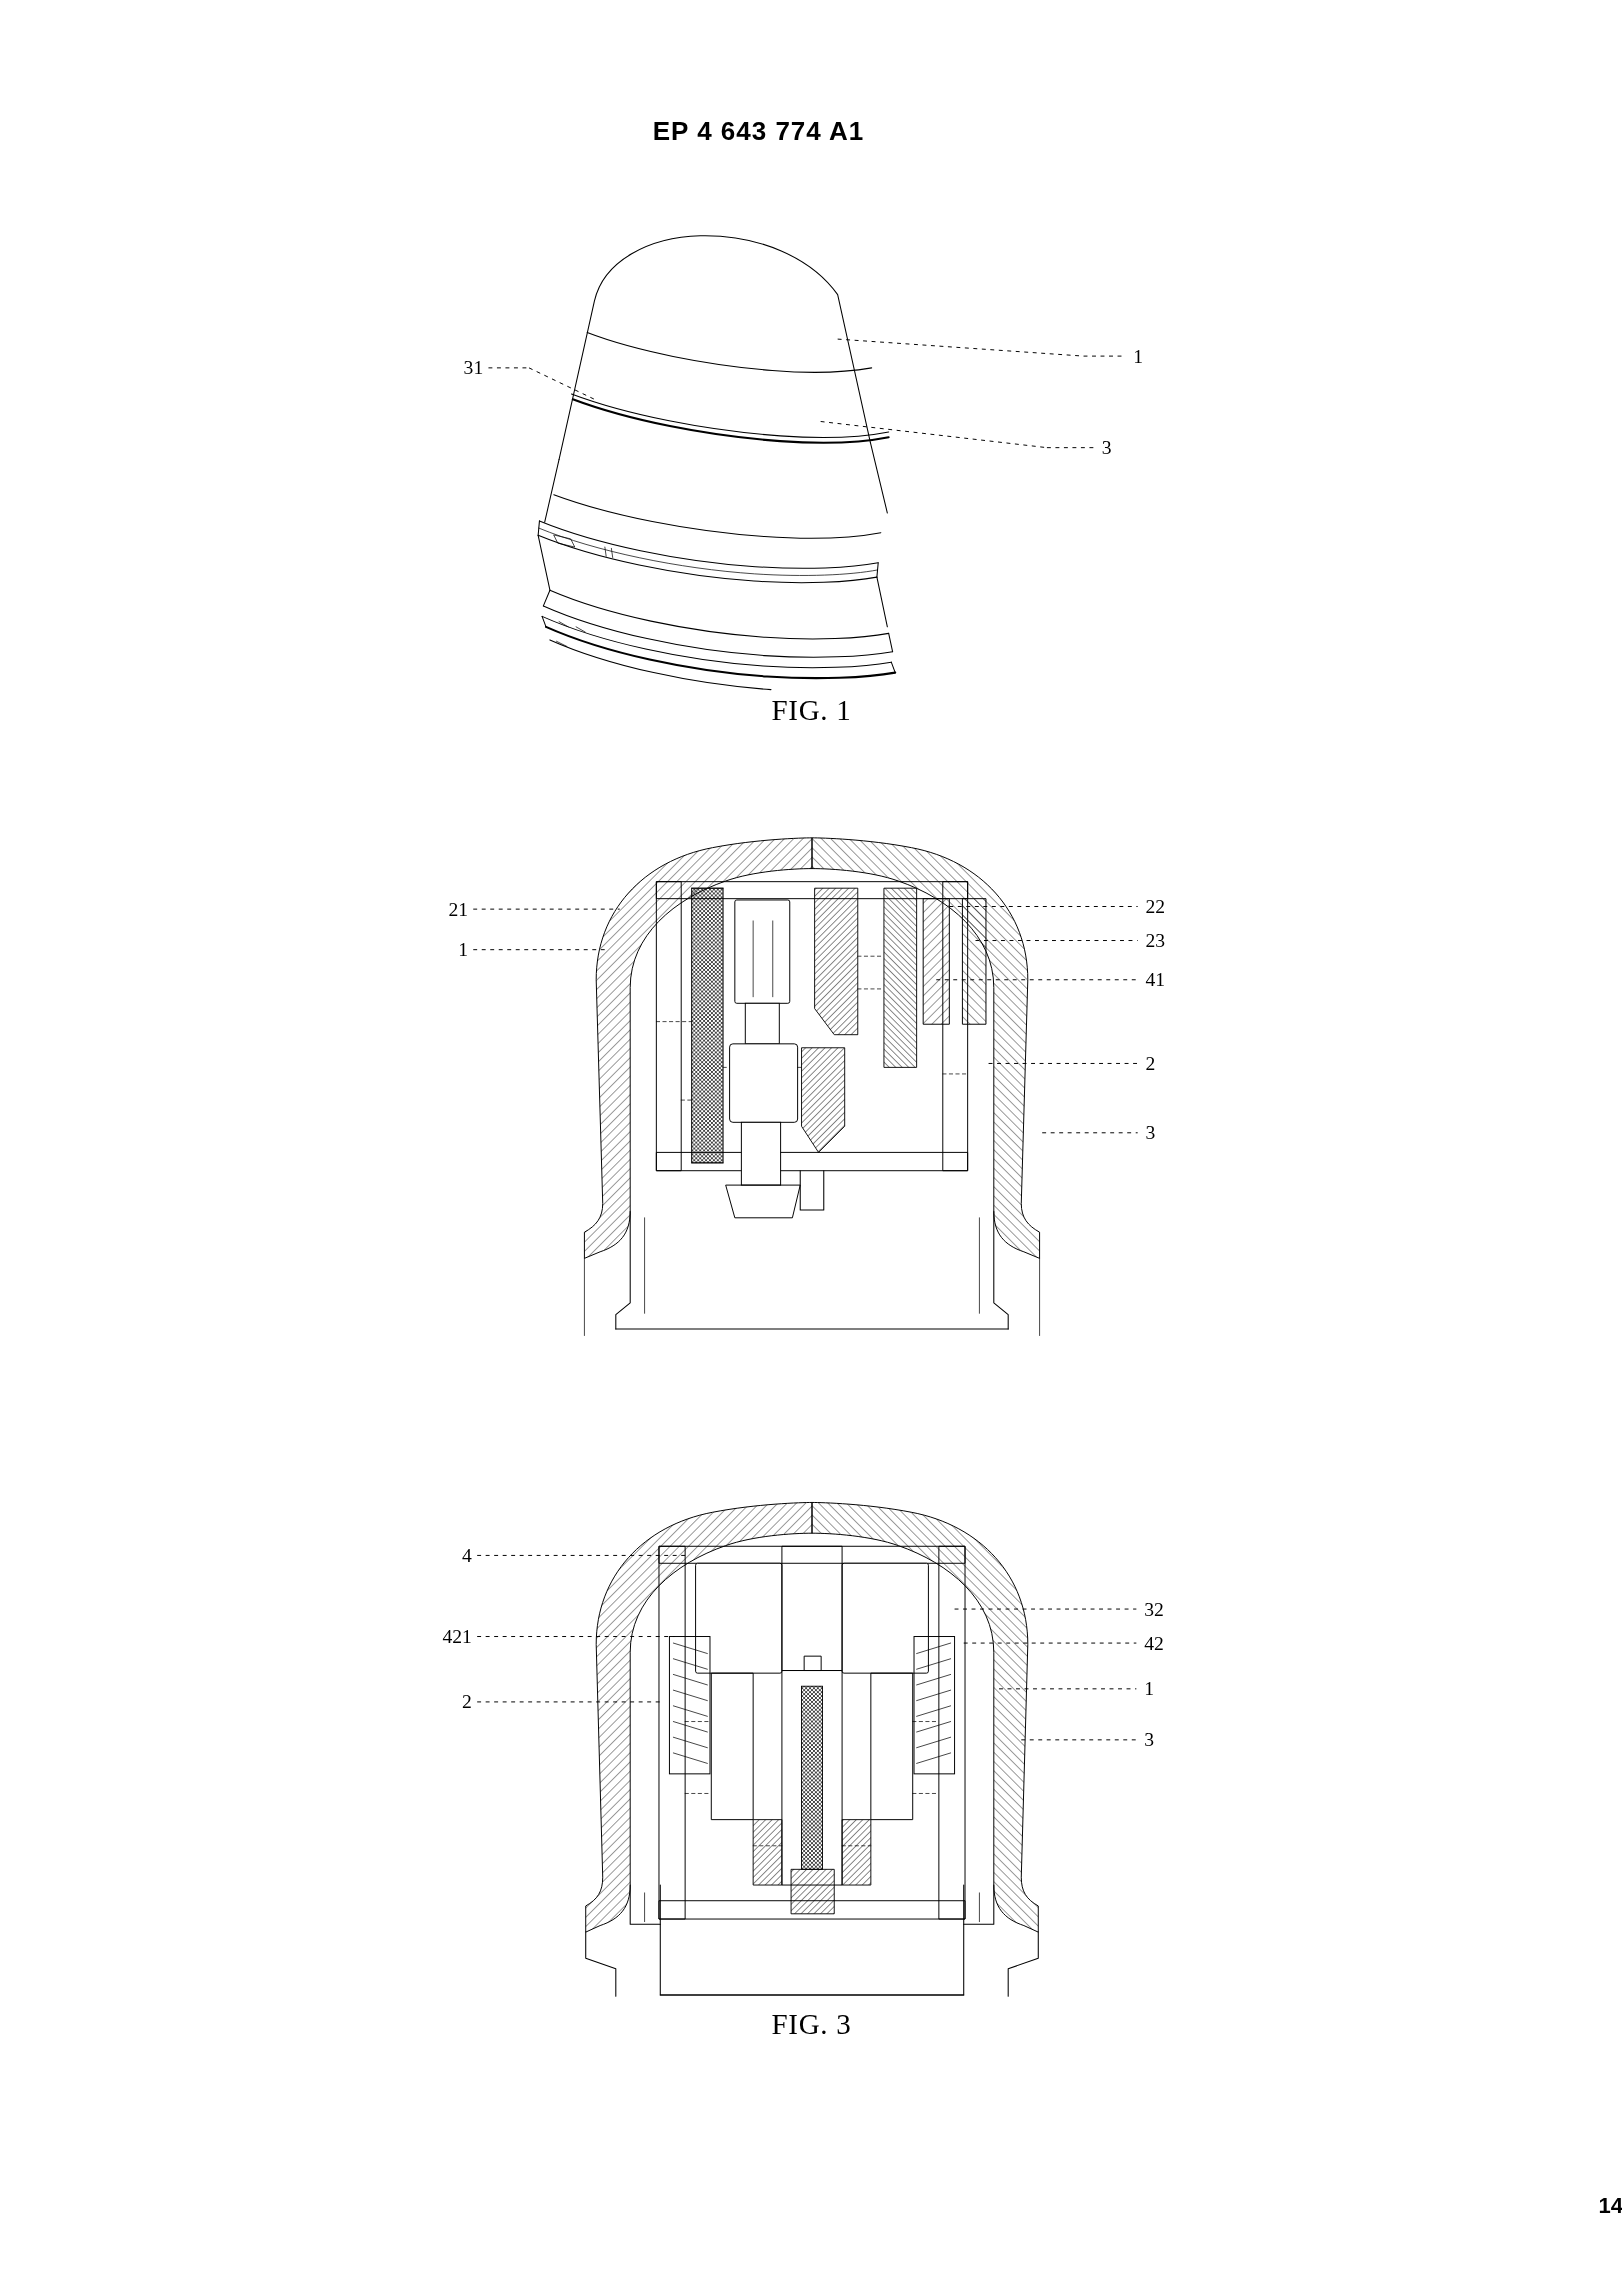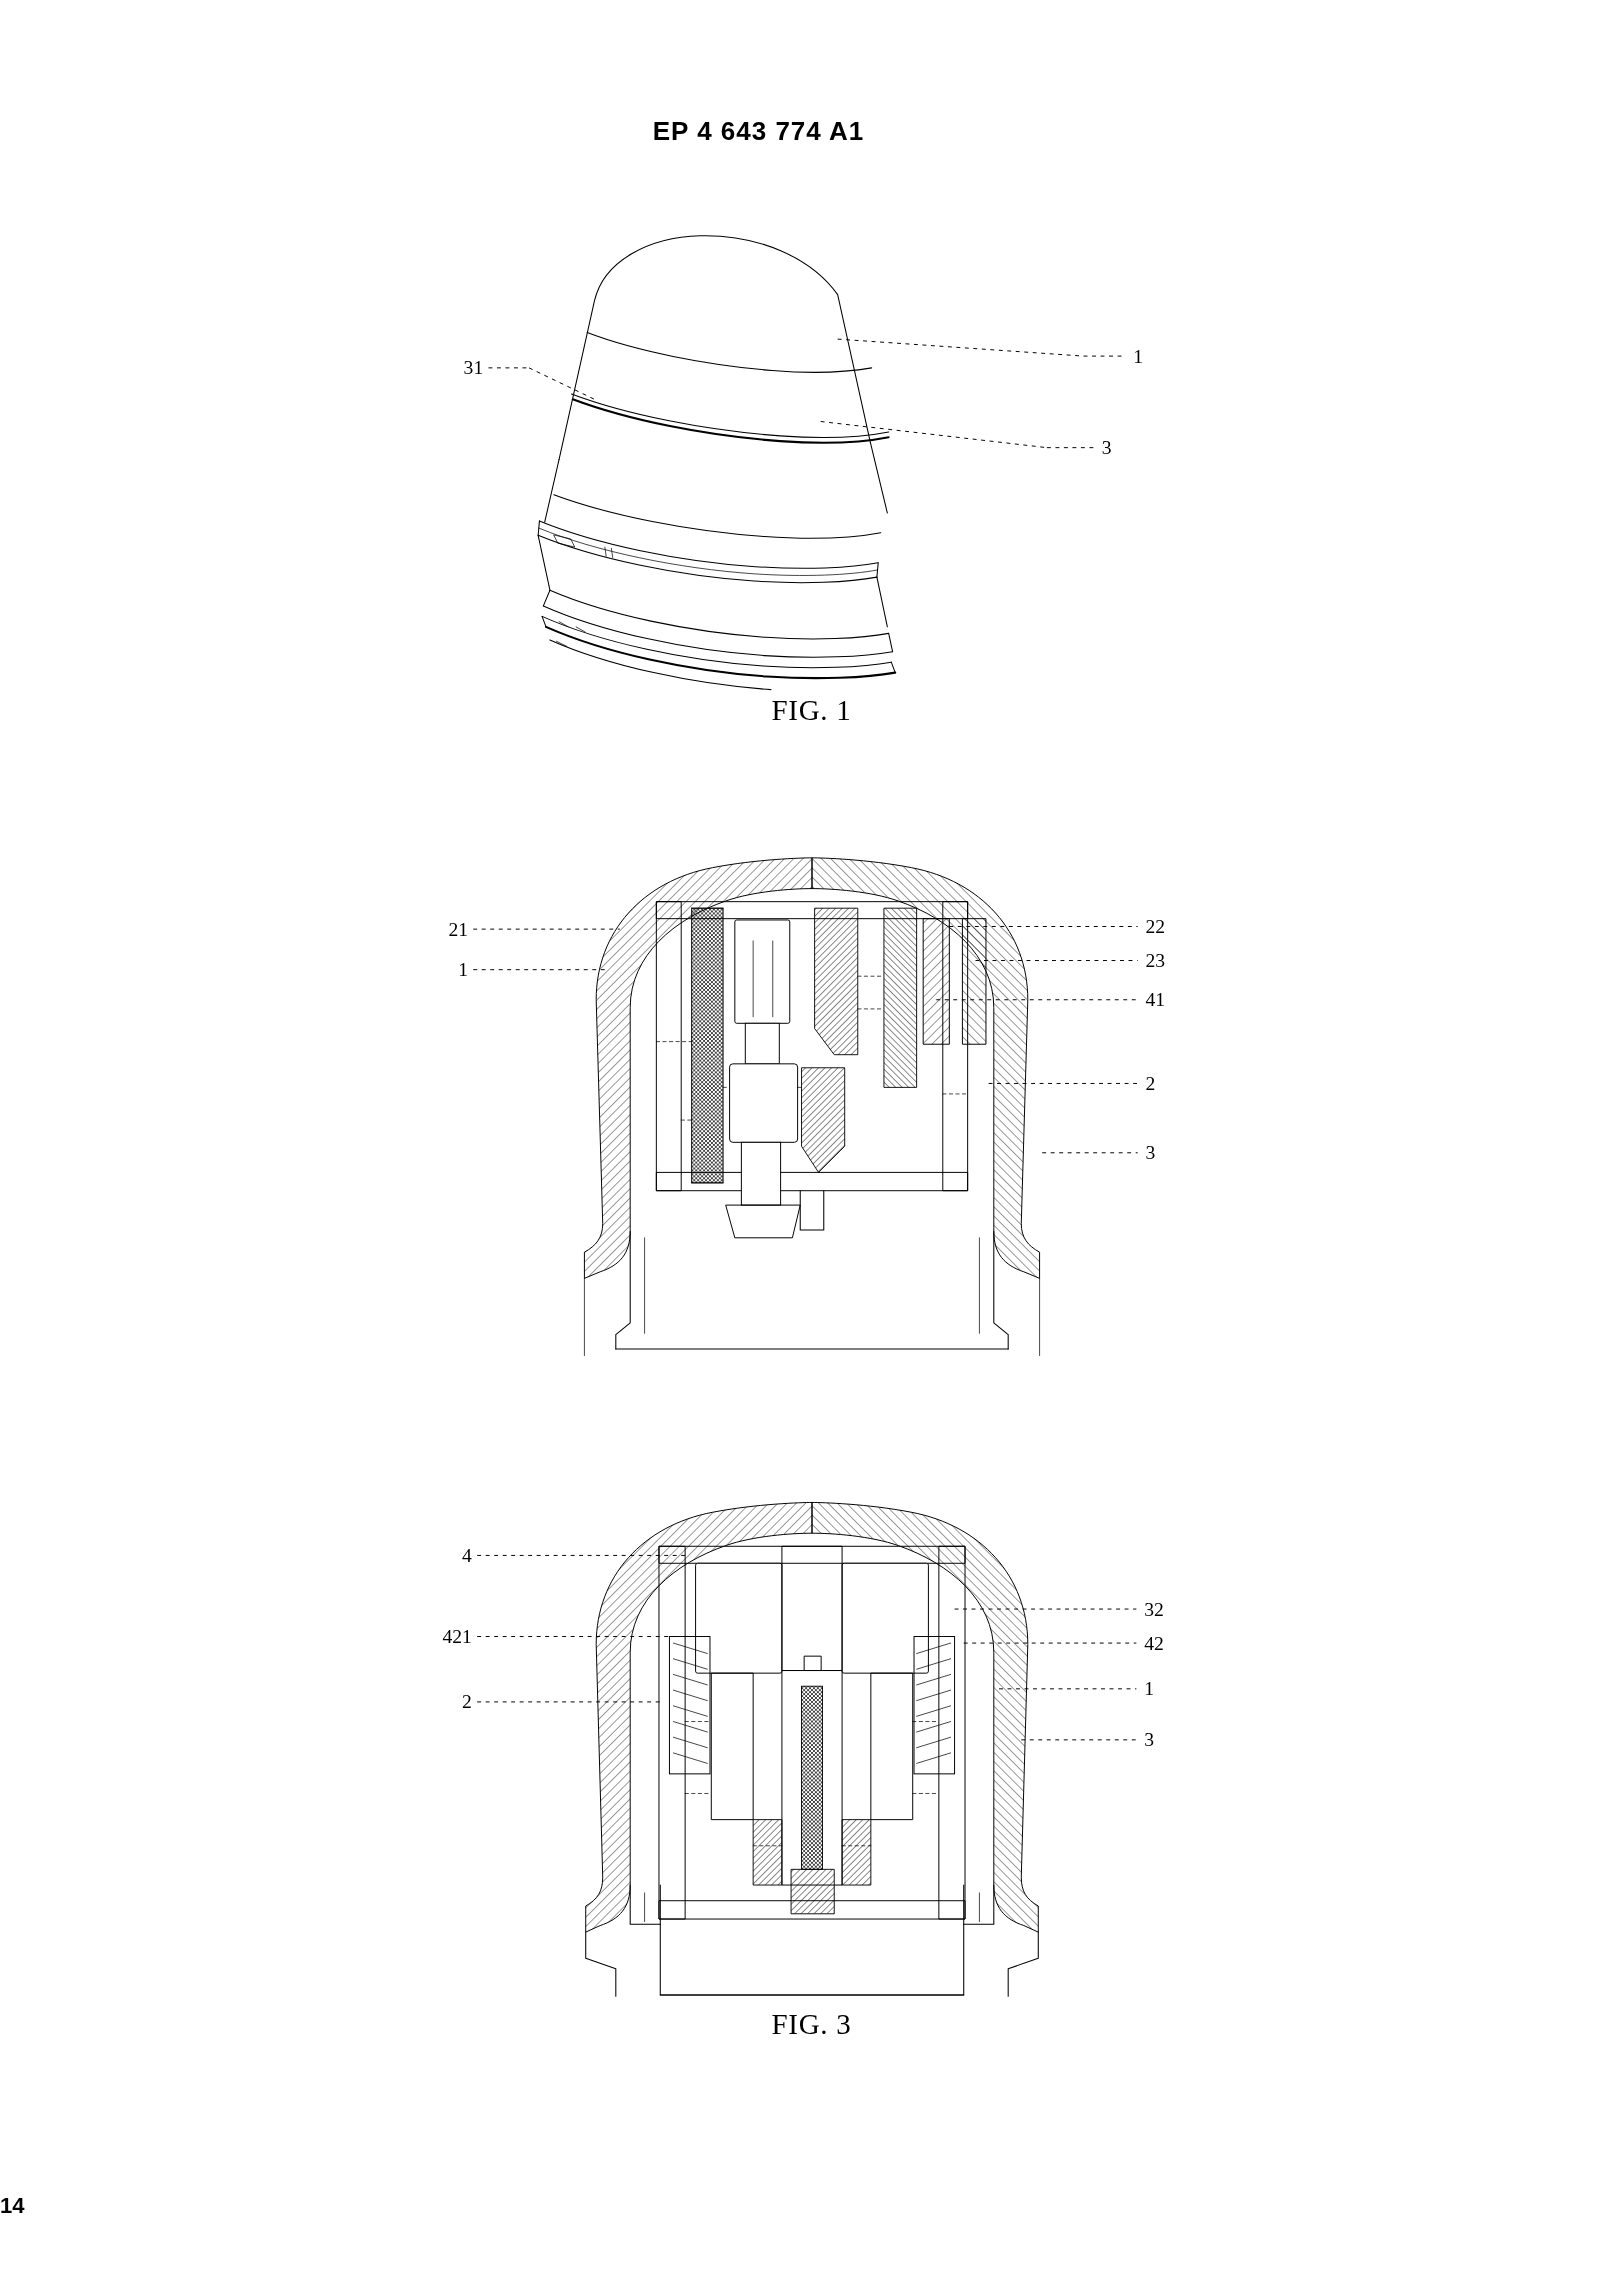--- a/index.html
+++ b/index.html
@@ -29,21 +29,21 @@
     font-size: 26px;
     letter-spacing: 1px;
   }
 
   
   .page-footer {
     position: absolute;
     top: 2193px;
     left: 0;
     width: 1623px;
-    text-align: left;
+    text-align: right;
     font-family: "Liberation Sans", "DejaVu Sans", sans-serif;
     font-weight: bold;
     font-size: 22px;
   }
 
   
   .figure {
     position: absolute;
     left: 0;
     width: 1623px;
@@ -53,21 +53,21 @@
     margin: 0 auto;
   }
   .figure-caption {
     text-align: center;
     font-family: "Liberation Serif", "DejaVu Serif", serif;
     font-size: 29px;
     letter-spacing: 0.7px;
   }
 
   #figure-1 { top: 190px; }
-  #figure-2 { top: 780px; }
+  #figure-2 { top: 760px; }
   #figure-3 { top: 1427px; }
 
   #figure-1 .figure-caption { margin-top: 6.5px; }
   #figure-2 .figure-caption { margin-top: 3.9px; }
   #figure-3 .figure-caption { margin-top: 5.2px; }
 
   
   svg.drawing {
     overflow: visible;
   }

